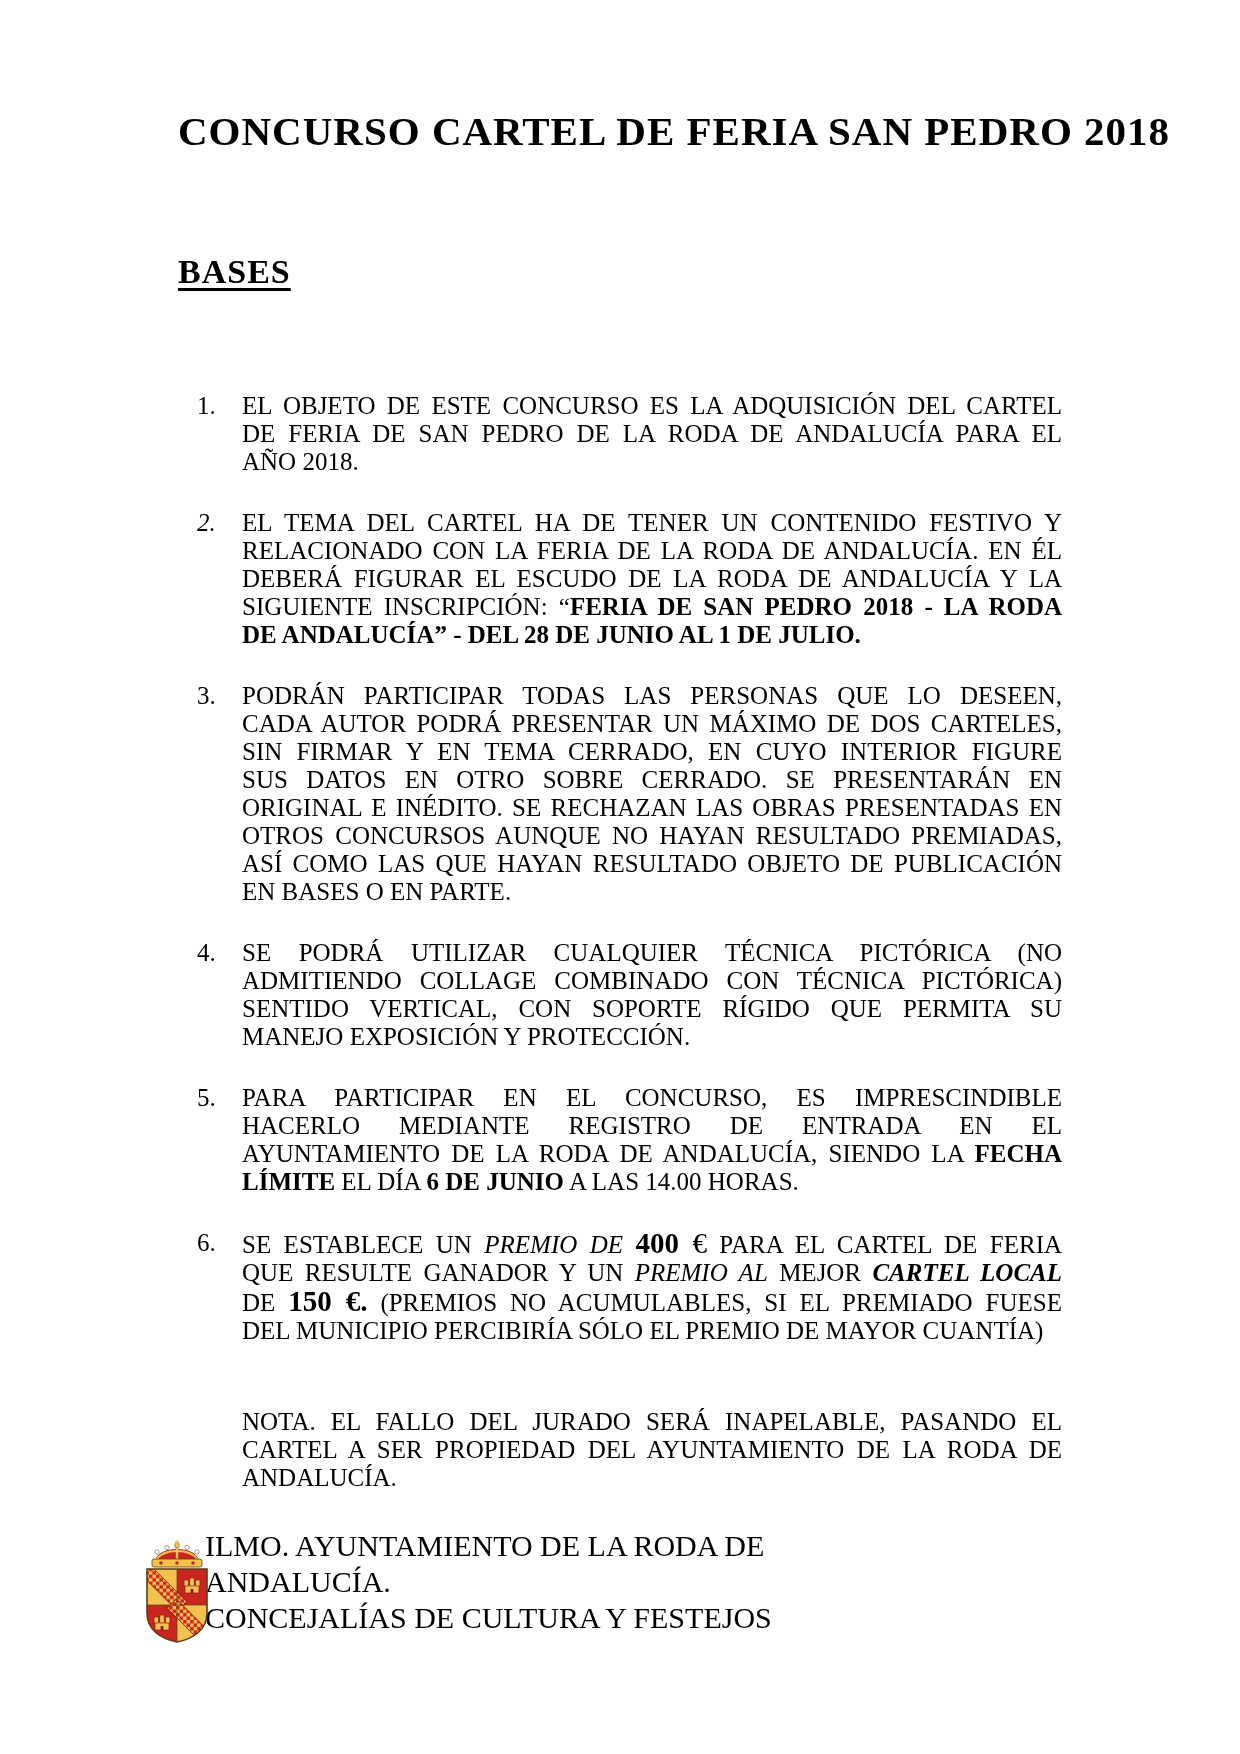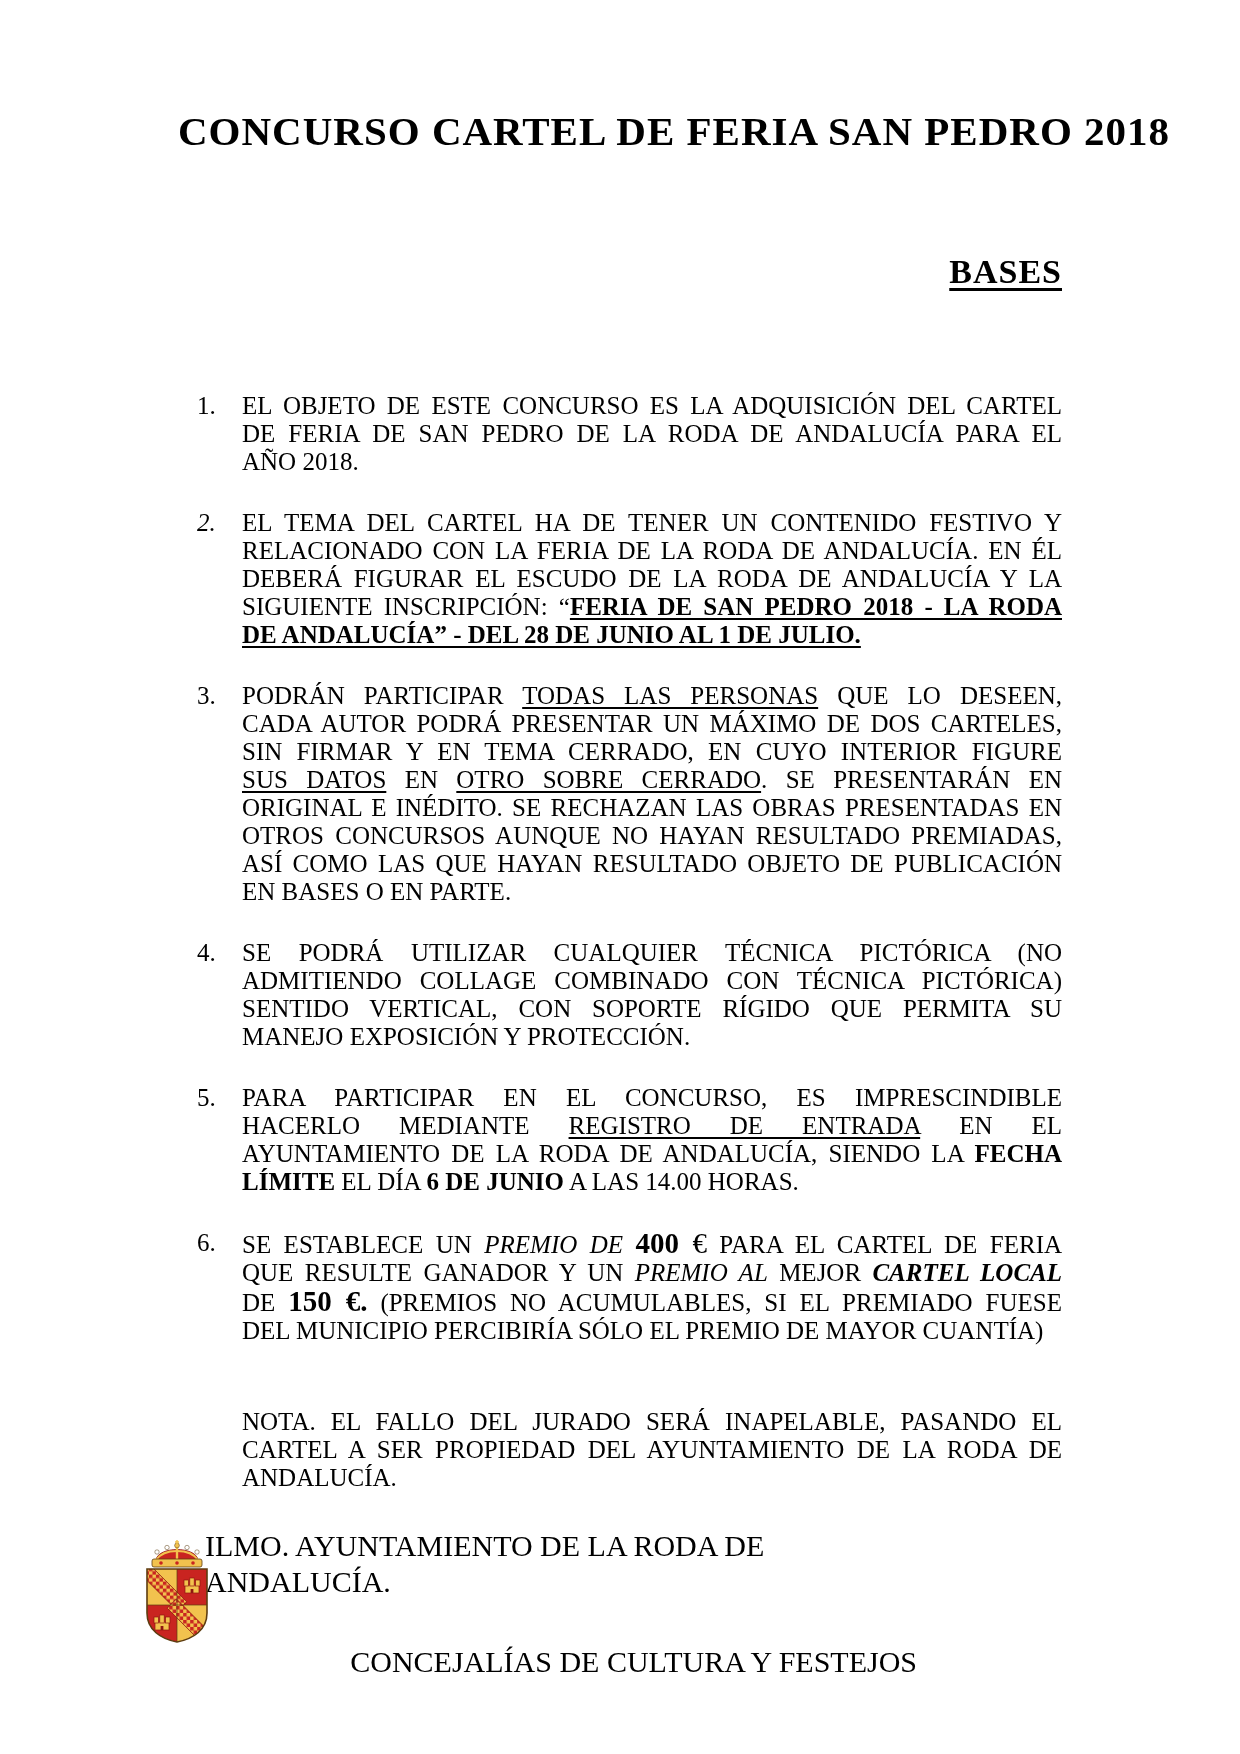--- a/index.html
+++ b/index.html
@@ -9,43 +9,43 @@
     color:#000000;
   }
   .doc { position:relative; width:1240px; height:1754px; overflow:hidden; background:#ffffff; }
   .content { padding:106px 178px 0 178px; }
 
   .title {
     margin:0; text-align:right; font-weight:bold;
     font-size:41px; line-height:50px; letter-spacing:1px; white-space:nowrap;
   }
   .bases {
-    margin-top:96px; text-align:right; font-weight:bold;
+    margin-top:96px; text-align:left; font-weight:bold;
     font-size:34px; line-height:40px; letter-spacing:1px;
   }
   .bases span { text-decoration:underline; text-decoration-thickness:3px; text-underline-offset:5px; }
 
   .list { margin-top:100px; font-size:25px; line-height:28px; }
   .item { position:relative; padding-left:64px; margin-bottom:33px; }
   .item .num { position:absolute; left:19px; top:0; }
   .num.i { font-style:italic; }
   .nota { margin-top:63px; }
 
   .jline { text-align:justify; text-align-last:justify; }
   .jline.last { text-align-last:left; }
   .jline span.b { font-weight:bold; }
   .jline span.i { font-style:italic; }
-  .jline span.u { text-decoration:underline; text-decoration-thickness:2px; text-underline-offset:3px; }
+  .jline span.u { text-decoration-thickness:2px; text-underline-offset:3px; }
   .jline span.lg { font-size:29px; }
 
   .footer {
     margin-top:36px; margin-left:27px; width:712px;
     font-size:30px; line-height:36px;
   }
-  .f2 { text-align:right;margin-top:44px; }
+  .f2 { text-align:left; }
 
   .crest { position:absolute; left:144px; top:1538px; width:66px; height:106px; }
 </style>
 </head>
 <body style="color: rgb(0, 0, 0); background: rgb(255, 255, 255);">
 
 <div class="doc">
   <div class="content">
     <h1 class="title">CONCURSO CARTEL DE FERIA SAN PEDRO 2018</h1>
     <div class="bases"><span>BASES</span></div>

